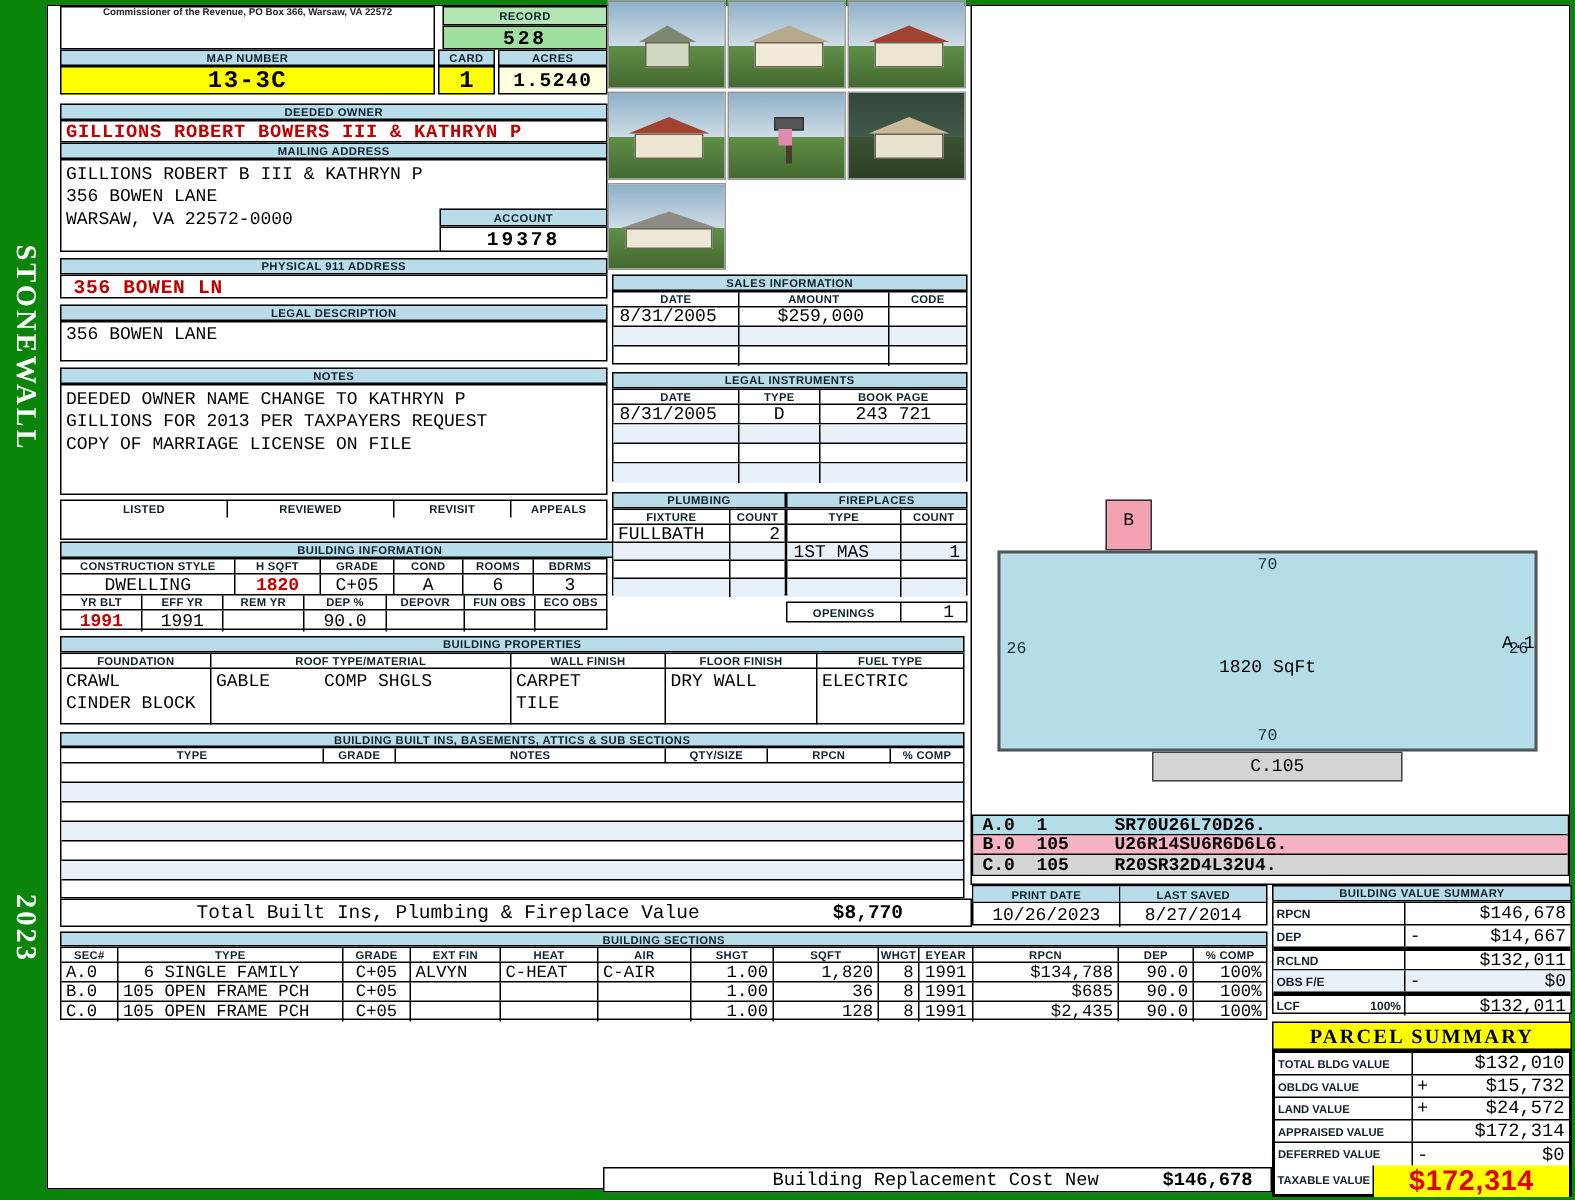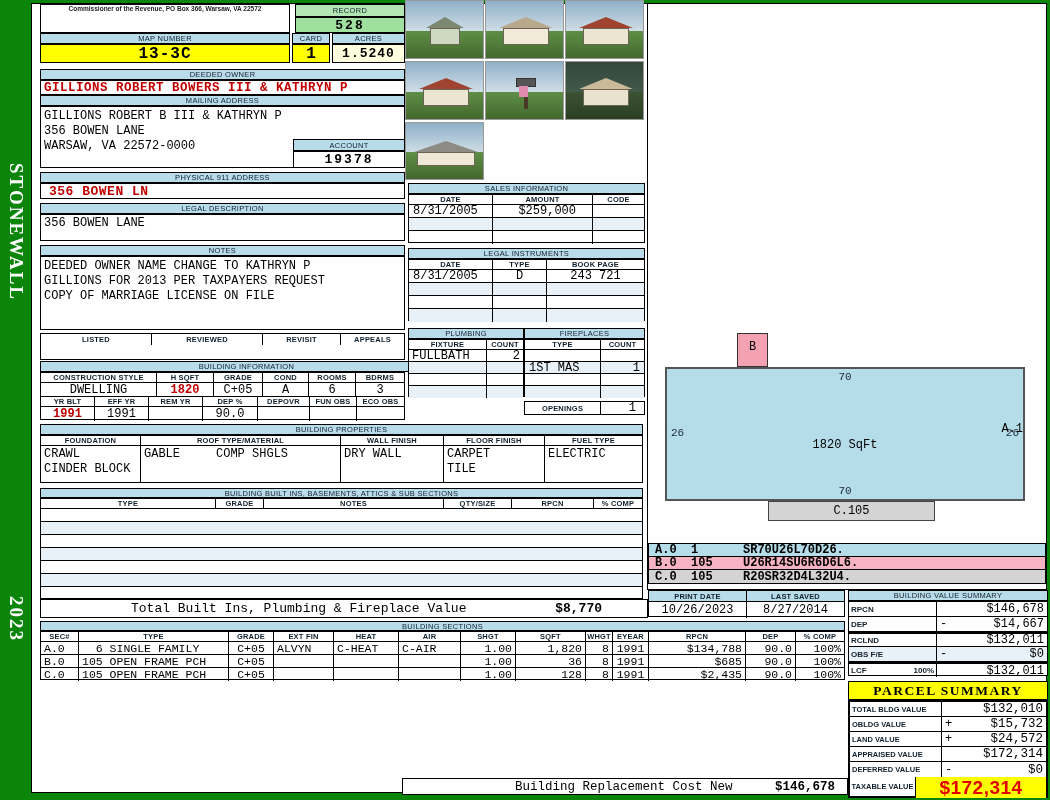--- a/index.html
+++ b/index.html
@@ -1,21 +1,21 @@
 <!DOCTYPE html>
 <html><head>
 <meta charset="utf-8">
 <style>
   *{margin:0;padding:0;box-sizing:border-box}
   body{background:#444}
   .page{position:relative;width:1050px;height:800px;background:#0a850a;font-family:"Liberation Sans",sans-serif;overflow:hidden}
   .abs{position:absolute}
   #content{left:31px;top:3px;width:1016px;height:790px;background:#fff;border:1px solid #000}
   .vtext{writing-mode:vertical-rl;color:#fff;font-family:"Liberation Serif",serif;font-weight:bold;letter-spacing:2px;display:flex;align-items:center;justify-content:center;font-size:19px}
-  .bar{background:#b9dcea;border:1px solid #000;font-size:7.5px;font-weight:normal;display:flex;align-items:center;justify-content:center;color:#10202c;letter-spacing:.3px}
+  .bar{background:#b9dcea;border:1px solid #000;font-size:7.5px;font-weight:bold;display:flex;align-items:center;justify-content:center;color:#10202c;letter-spacing:.3px}
   .box{border:1px solid #000;background:#fff}
   .row{display:flex;border-bottom:1px solid #000}
   .row:last-child{border-bottom:none}
   .hcell{font-size:7.5px;font-weight:bold;display:flex;align-items:center;justify-content:center;border-right:1px solid #000;color:#10202c;letter-spacing:.2px}
   .hcell:last-child,.tcell:last-child{border-right:none}
   .tcell{font-family:"Liberation Mono",monospace;font-size:12px;display:flex;align-items:center;border-right:1px solid #000;white-space:pre;overflow:hidden}
   .noright{border-right:none}
   .c{justify-content:center}.r{justify-content:flex-end}
   .b{font-weight:bold}.red{color:#c00000}
   .h10{height:10px}.h11{height:11px}.h12{height:12px}.h13{height:13px}.h14{height:14px}.h15{height:15px}.h16{height:16px}
@@ -318,25 +318,25 @@
     </div>
     <div class="row props-r props-vals">
       <div>
         <div class="ln">CRAWL</div>
         <div class="ln">CINDER BLOCK</div>
       </div>
       <div>
         <div class="ln"><span>GABLE</span><span style="margin-left:36px">COMP SHGLS</span></div>
       </div>
       <div>
-        <div class="ln">DRY WALL</div>
-      </div>
-      <div>
         <div class="ln">CARPET</div>
         <div class="ln">TILE</div>
+      </div>
+      <div>
+        <div class="ln">DRY WALL</div>
       </div>
       <div>
         <div class="ln">ELECTRIC</div>
       </div>
     </div>
   </div>
 
   <div class="abs bar" id="bins-title">BUILDING BUILT INS, BASEMENTS, ATTICS &amp; SUB SECTIONS</div>
   <div class="abs box stripe-odd" id="bins-tbl">
     <div class="row h10 bins-h" style="background:#fff">

